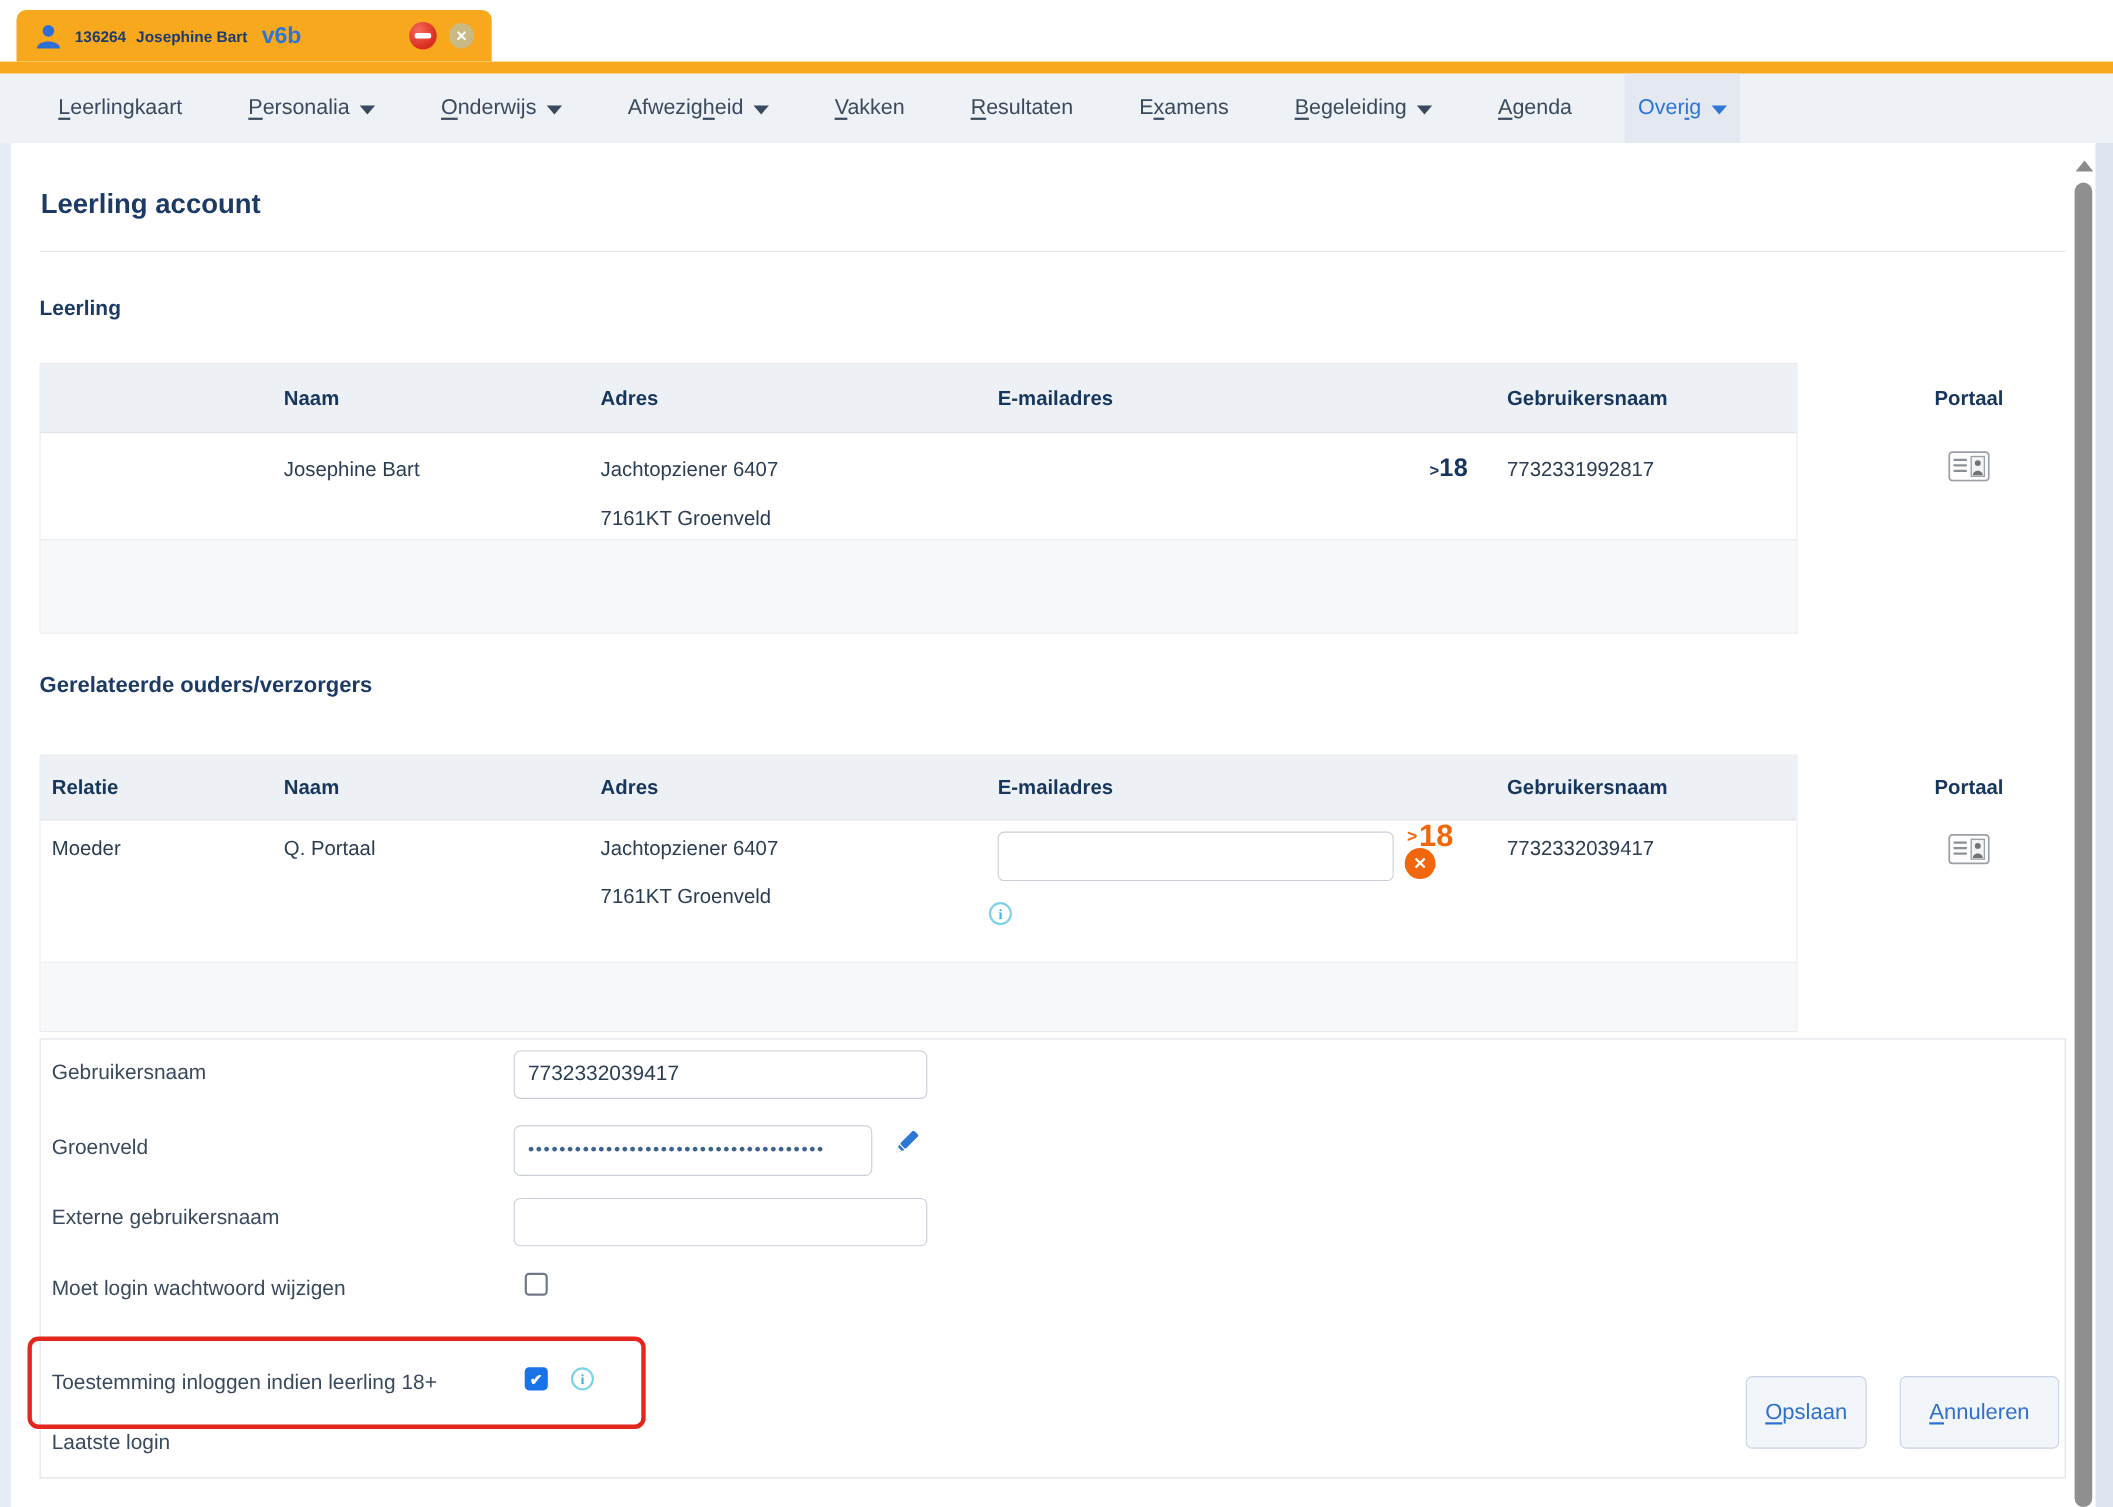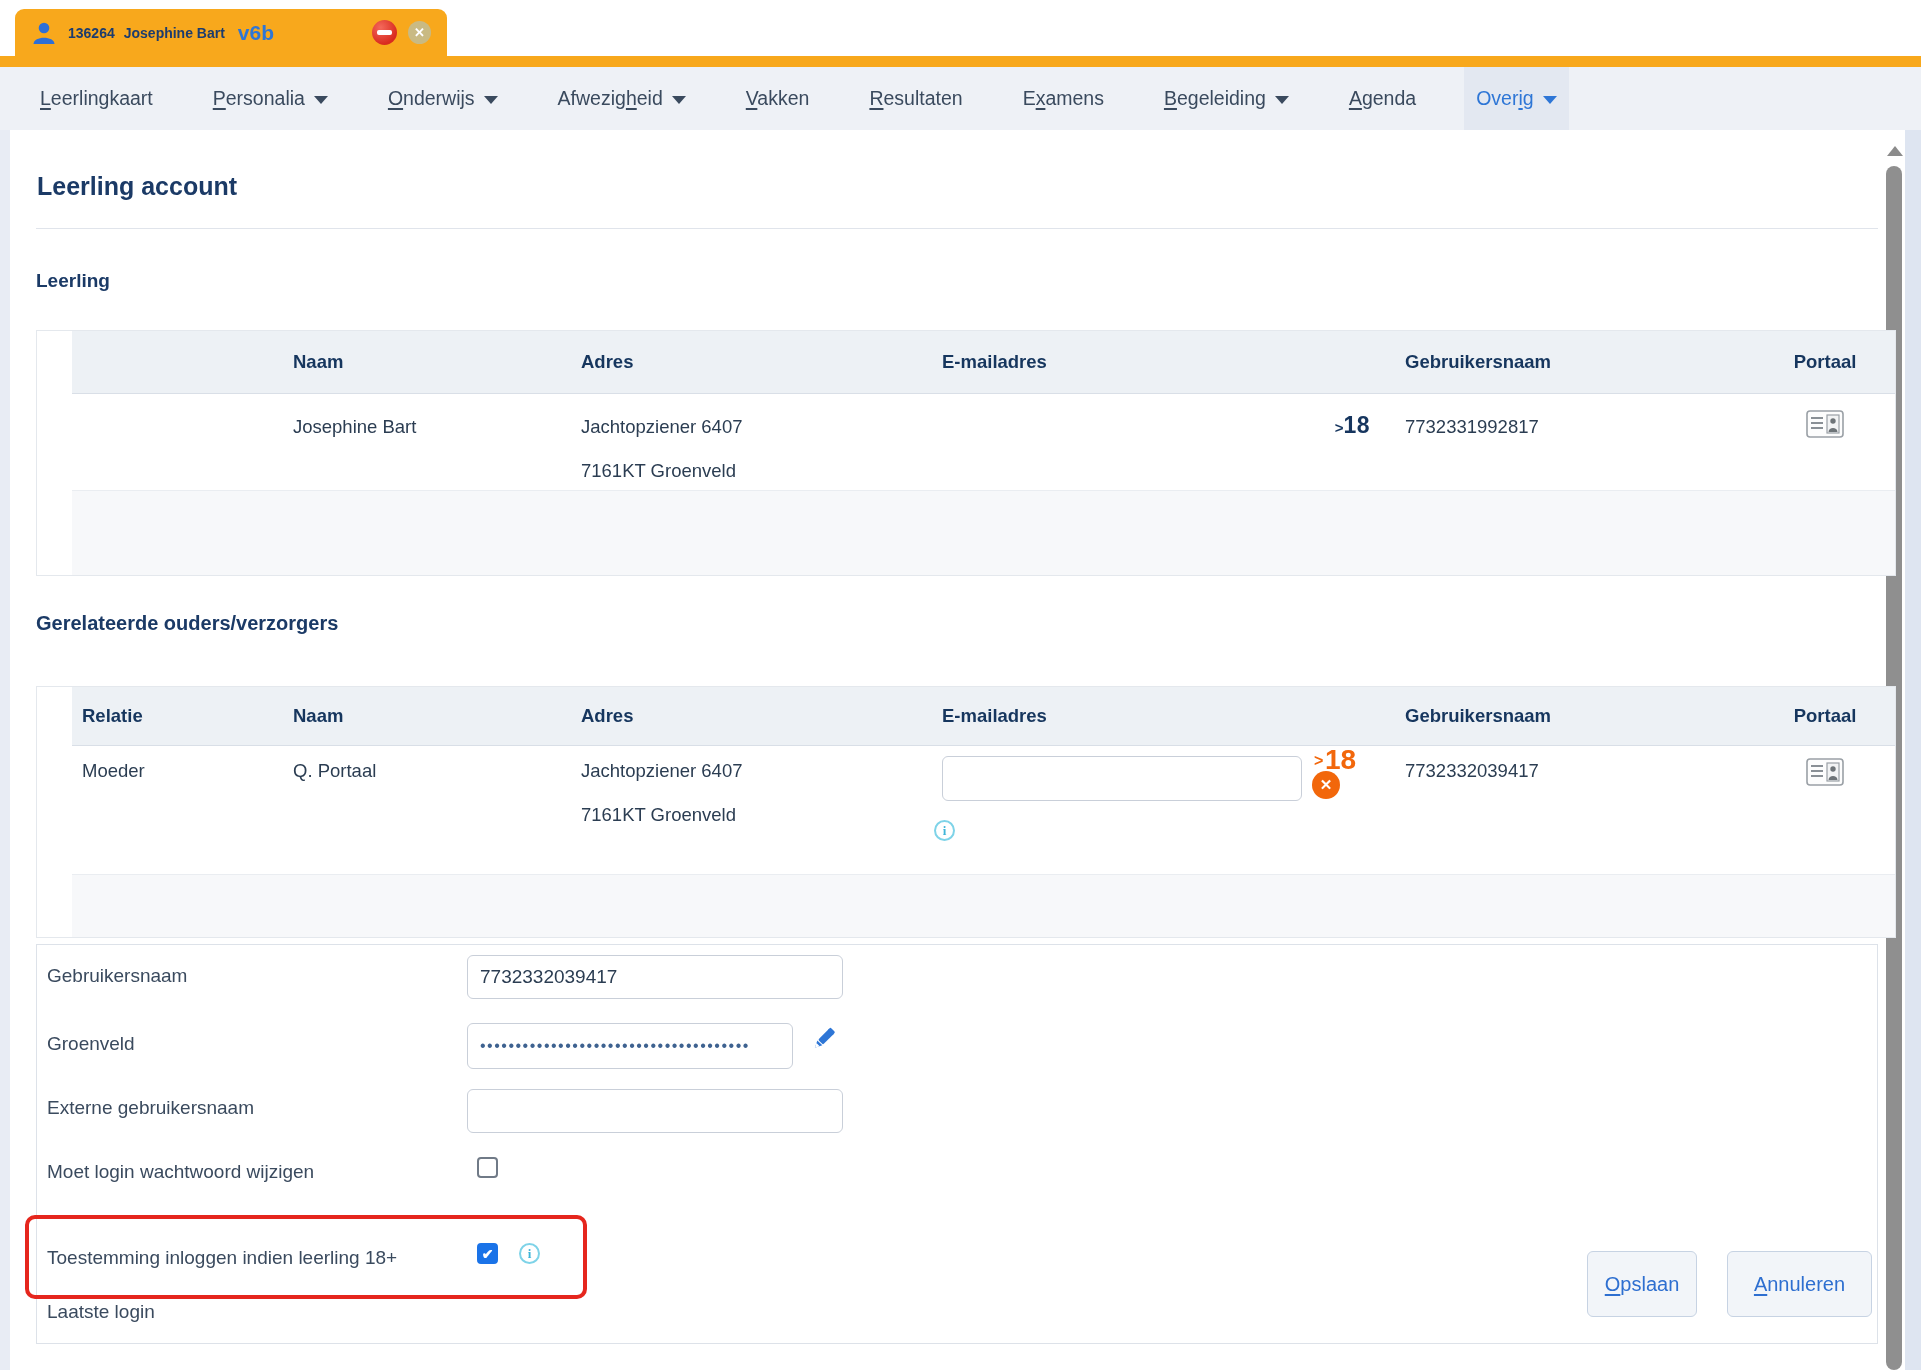--- a/index.html
+++ b/index.html
@@ -14,21 +14,21 @@
   .tab-klas{font-size:21px;font-weight:600;color:#2E76D6;margin-left:2px;}
   .icon-block{width:25px;height:25px;border-radius:50%;margin-left:auto;position:relative;
               background:radial-gradient(circle at 35% 30%,#F4695B,#D92B1F 70%);}
   .icon-block::after{content:"";position:absolute;left:5px;top:10px;width:15px;height:5px;background:#fff;border-radius:2px;}
   .icon-closetab{width:23px;height:23px;border-radius:50%;background:#C9BA83;position:relative;
                  display:flex;align-items:center;justify-content:center;color:#fff;font-size:13px;font-weight:700;}
   .tabstrip{position:absolute;left:0;top:56px;width:1921px;height:11px;background:#F8A81C;}
 
   
   .navbar{position:absolute;left:0;top:67px;width:1921px;height:63px;background:#EEF1F6;
-          display:flex;align-items:stretch;gap:36px;padding-left:28px;box-sizing:border-box;}
+          display:flex;align-items:stretch;gap:36px;padding-left:41px;box-sizing:border-box;}
   .nav-item{display:inline-flex;align-items:center;gap:9px;padding:0 12px;font-size:19.5px;
             color:#3A4A5E;white-space:nowrap;cursor:pointer;}
   .nav-item .accel{text-decoration:underline;text-underline-offset:3px;text-decoration-thickness:1.5px;}
   .nav-caret{width:0;height:0;border-left:7px solid transparent;border-right:7px solid transparent;
              border-top:8px solid #3A4A5E;margin-top:2px;}
   .nav-item.active{background:#E3E8F1;color:#2E76D6;}
   .nav-item.active .nav-caret{border-top-color:#2E76D6;}
 
   
   .left-gutter{position:absolute;left:0;top:130px;width:10px;height:1240px;background:#E8ECF4;}
@@ -38,21 +38,21 @@
   .scroll-thumb{position:absolute;left:1886px;top:166px;width:16px;height:1204px;background:#8F8F8F;border-radius:8px;}
   .right-strip{position:absolute;left:1905px;top:130px;width:16px;height:1240px;background:#DEE5F1;}
 
   
   .page-title{position:absolute;left:37px;top:172px;font-size:25px;font-weight:700;color:#1B3A66;}
   .title-divider{position:absolute;left:36px;top:228px;width:1842px;height:1px;background:#E0E4EB;}
   .sec-leerling{position:absolute;left:36px;top:270px;font-size:19px;font-weight:700;color:#1B3A66;}
   .sec-ouders{position:absolute;left:36px;top:612px;font-size:20px;font-weight:700;color:#1B3A66;}
 
   
-  .tbl{position:absolute;left:36px;width:1860px;border:1px solid #E4E8ED;box-sizing:border-box;background:#fff;padding-left:35px;}
+  .tbl{position:absolute;left:36px;width:1598px;border:1px solid #E4E8ED;box-sizing:border-box;background:#fff;}
   .tbl1{top:330px;} .tbl2{top:686px;}
   .tbl-head{position:relative;background:#EDF1F5;border-bottom:1px solid #D9DFE7;}
   .tbl1 .tbl-head{height:62px;} .tbl2 .tbl-head{height:58px;}
   .tbl-head span{position:absolute;top:50%;transform:translateY(-50%);font-size:18.5px;font-weight:700;color:#16365E;}
   .tbl-row{position:relative;background:#fff;}
   .tbl1 .tbl-row{height:96px;} .tbl2 .tbl-row{height:128px;}
   .tbl-filler{background:#F7F8FA;border-top:1px solid #EAEDF1;}
   .tbl1 .tbl-filler{height:84px;} .tbl2 .tbl-filler{height:62px;}
   .cell{position:absolute;font-size:18.5px;color:#2B3D52;white-space:nowrap;}
   .c-relatie{left:10px;} .c-naam{left:221px;} .c-adres{left:509px;} .c-email{left:870px;}

